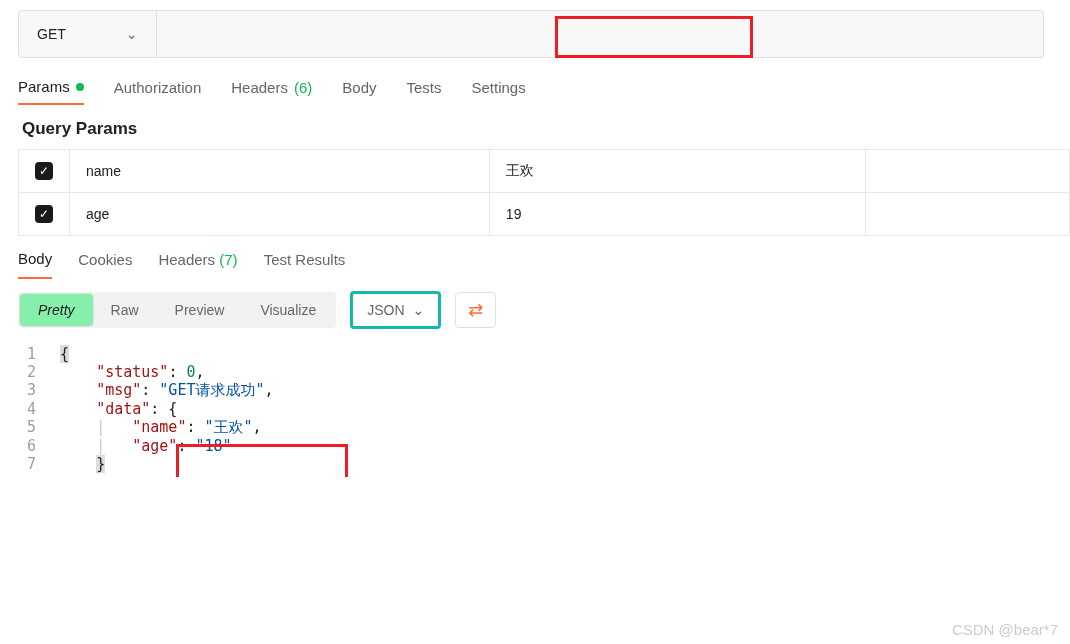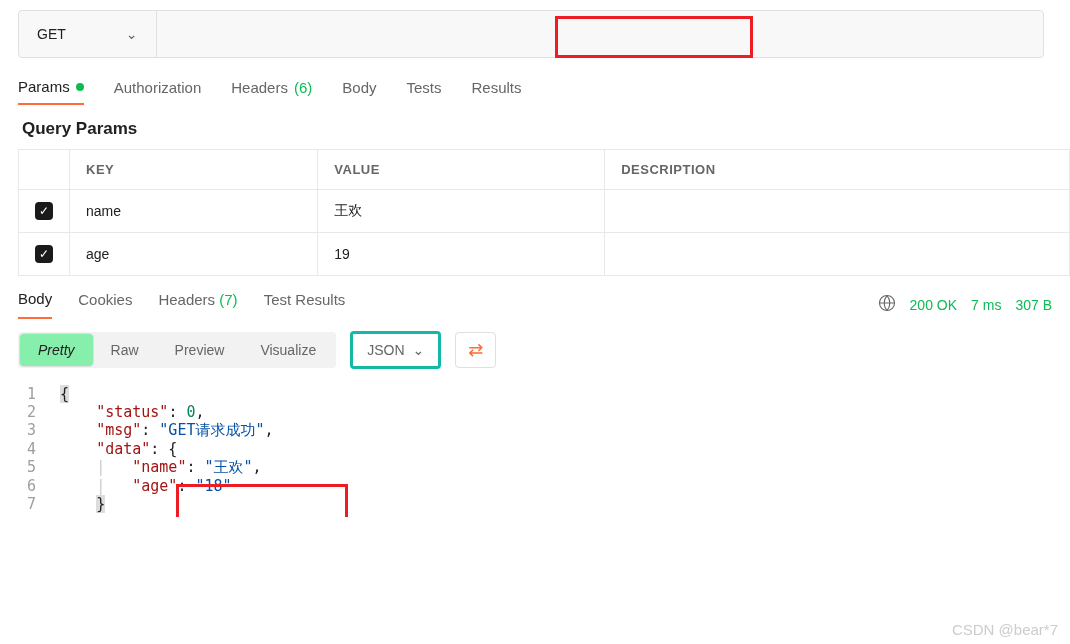--- a/index.html
+++ b/index.html
@@ -68,64 +68,47 @@
       <span>Params</span>
       <span class="dot"></span>
     </div>
   <div class="tab">Authorization</div>
   <div class="tab">
       <span>Headers</span> 
       <span class="green-count">(6)</span>
     </div>
   <div class="tab">Body</div>
   <div class="tab">Tests</div>
-  <div class="tab">Results</div>
+  <div class="tab">Settings</div>
 </div>
 
 <div class="section-title">Query Params</div>
 
 <table class="params-table">
   <tbody>
-      <tr>
-    <th class="checkbox-cell"></th>
-    <th>KEY</th>
-    <th>VALUE</th>
-    <th>DESCRIPTION</th>
-  </tr>
   <tr>
     <td class="checkbox-cell"><span class="checkbox">✓</span></td>
     <td>name</td>
     <td>王欢</td>
     <td></td>
   </tr>
   <tr>
     <td class="checkbox-cell"><span class="checkbox">✓</span></td>
     <td>age</td>
     <td>19</td>
     <td></td>
   </tr>
 </tbody>
   </table>
 
 <div class="response-tabs">
   <div class="rtab active">Body</div>
   <div class="rtab">Cookies</div>
   <div class="rtab"><span>Headers</span> <span class="green-count">(7)</span></div>
   <div class="rtab">Test Results</div>
-  <div class="response-meta">
-    <span class="globe">
-      <svg width="18" height="18" viewBox="0 0 24 24" fill="none" stroke="#666" stroke-width="1.5">
-          <circle cx="12" cy="12" r="10"></circle>
-          <path d="M2 12h20M12 2a15 15 0 010 20M12 2a15 15 0 000 20"></path>
-        </svg>
-    </span>
-    <span class="status-ok">200 OK</span>
-    <span class="time">7 ms</span>
-    <span class="size">307 B</span>
-  </div>
 </div>
 
 <div class="view-bar">
   <div class="view-tabs">
     <div class="vtab active">Pretty</div>
     <div class="vtab">Raw</div>
     <div class="vtab">Preview</div>
     <div class="vtab">Visualize</div>
   </div>
   <div class="format-select">

